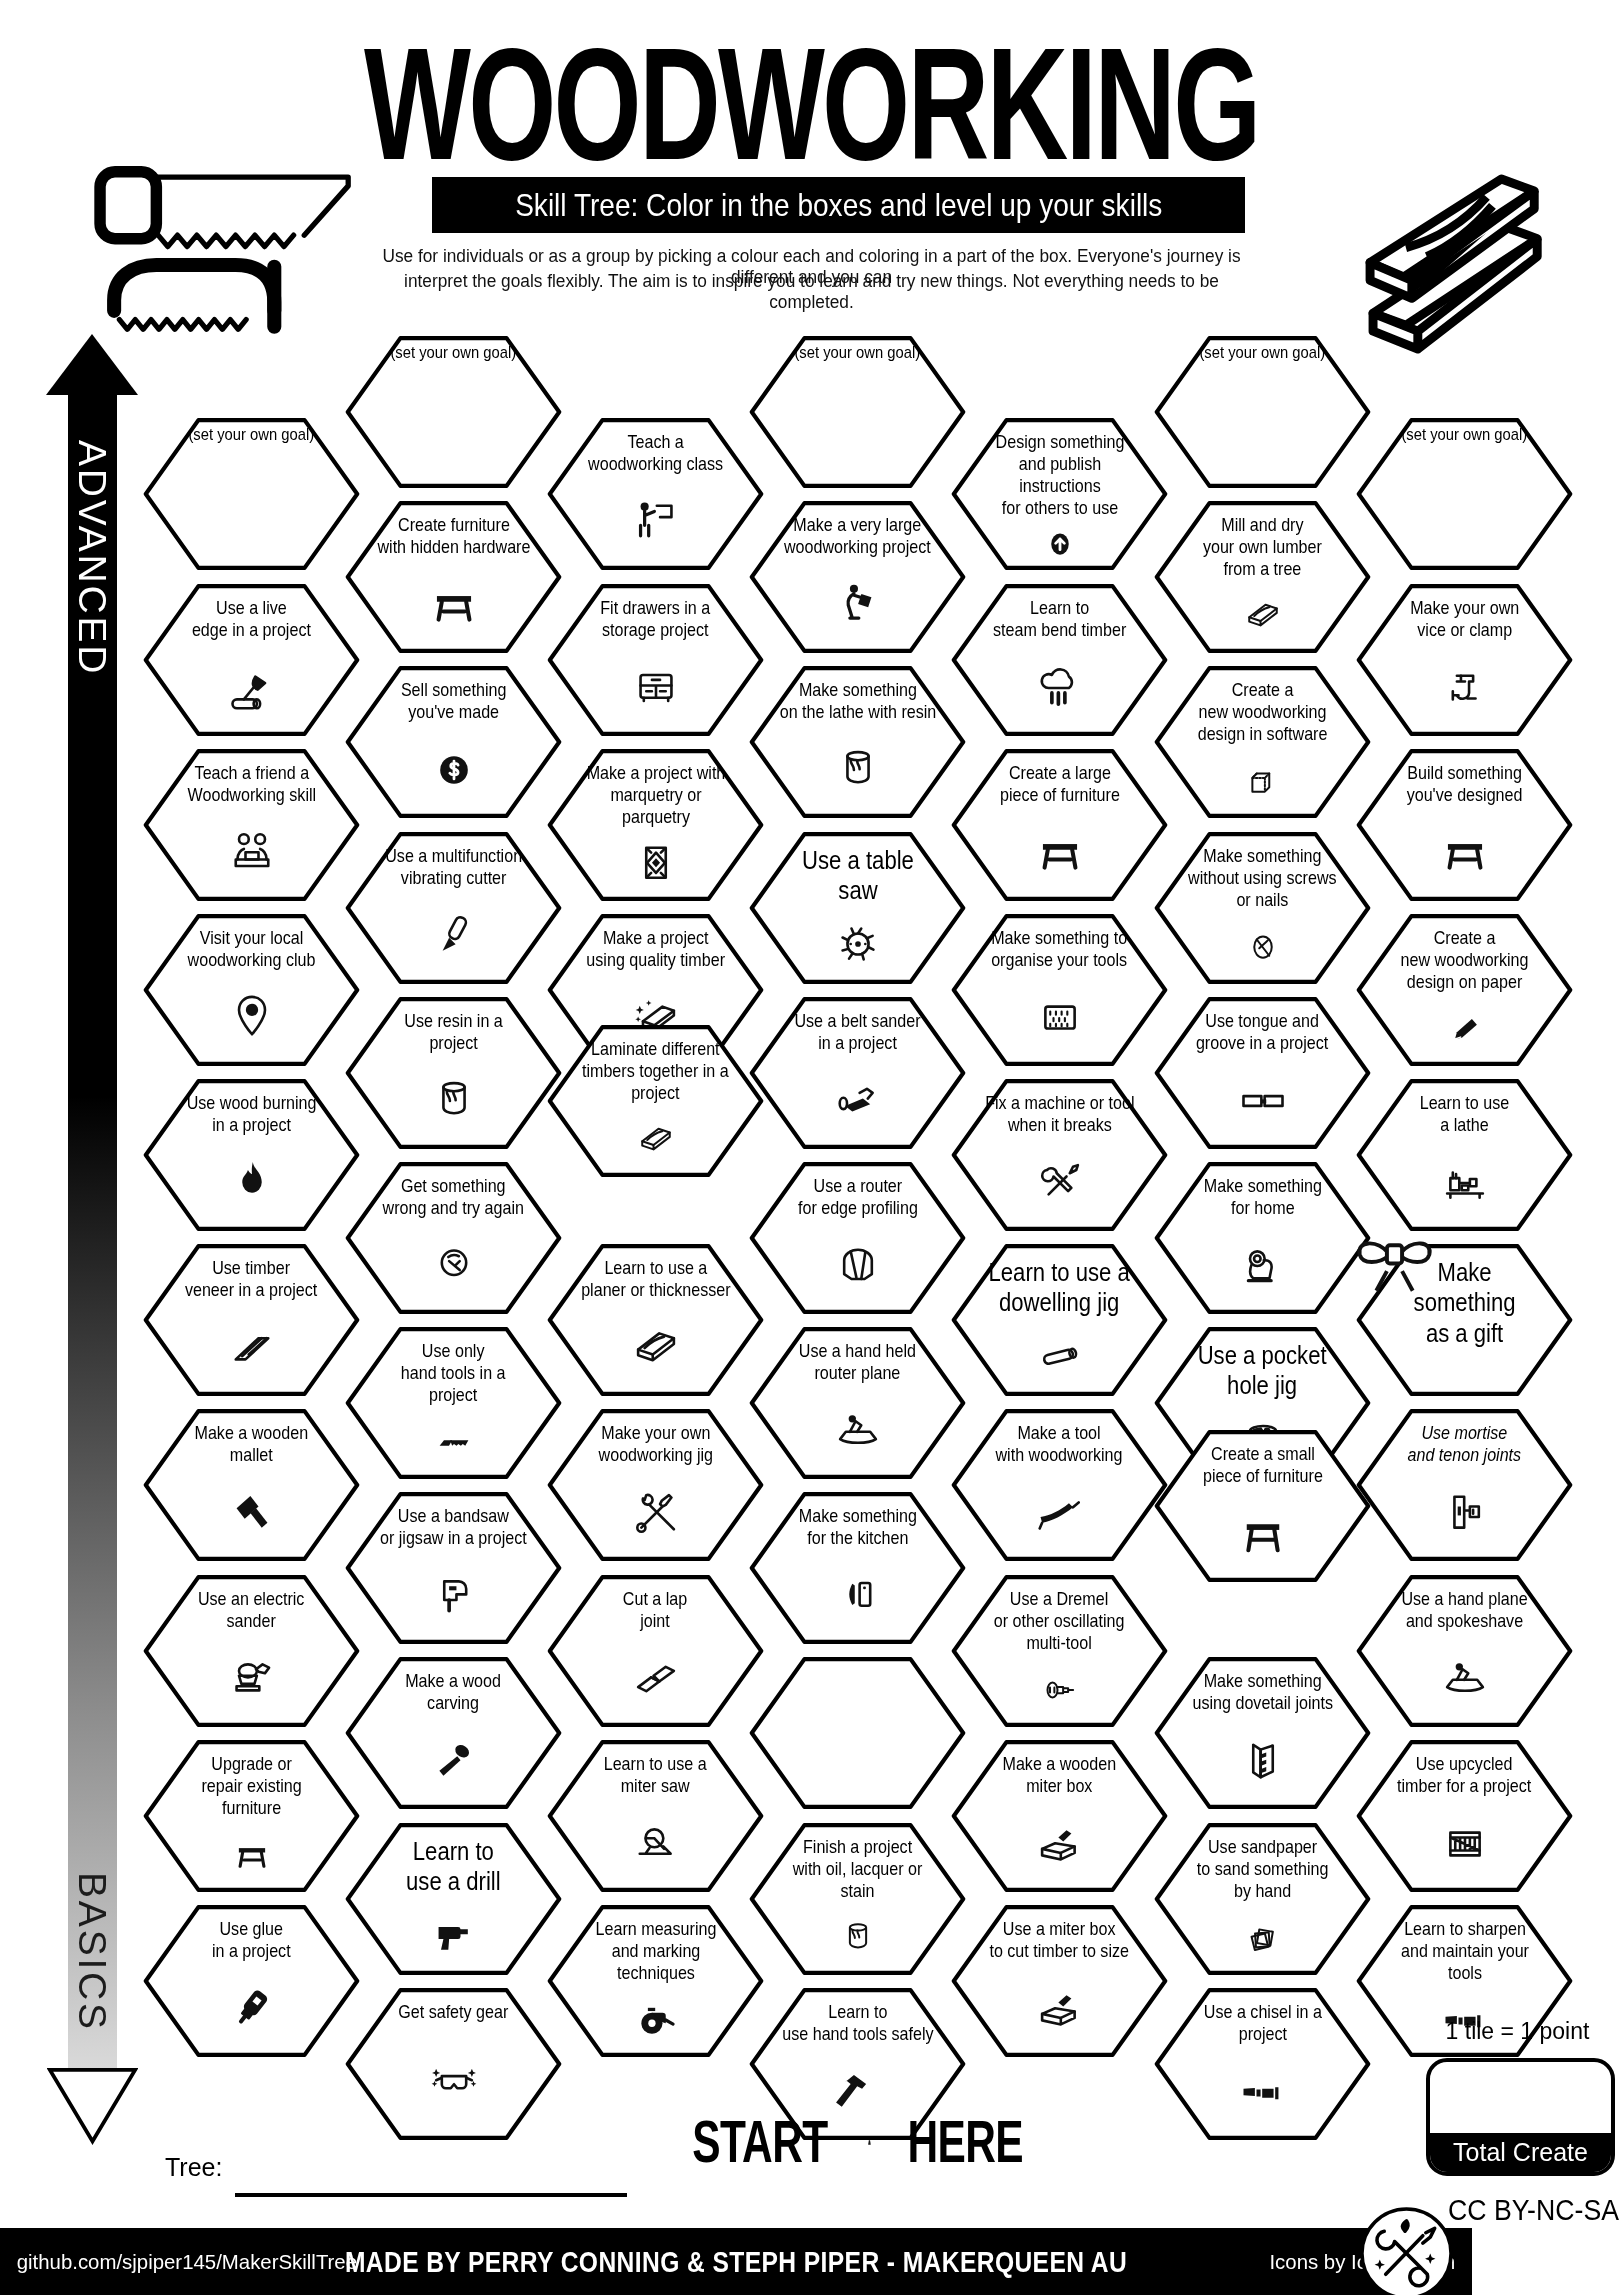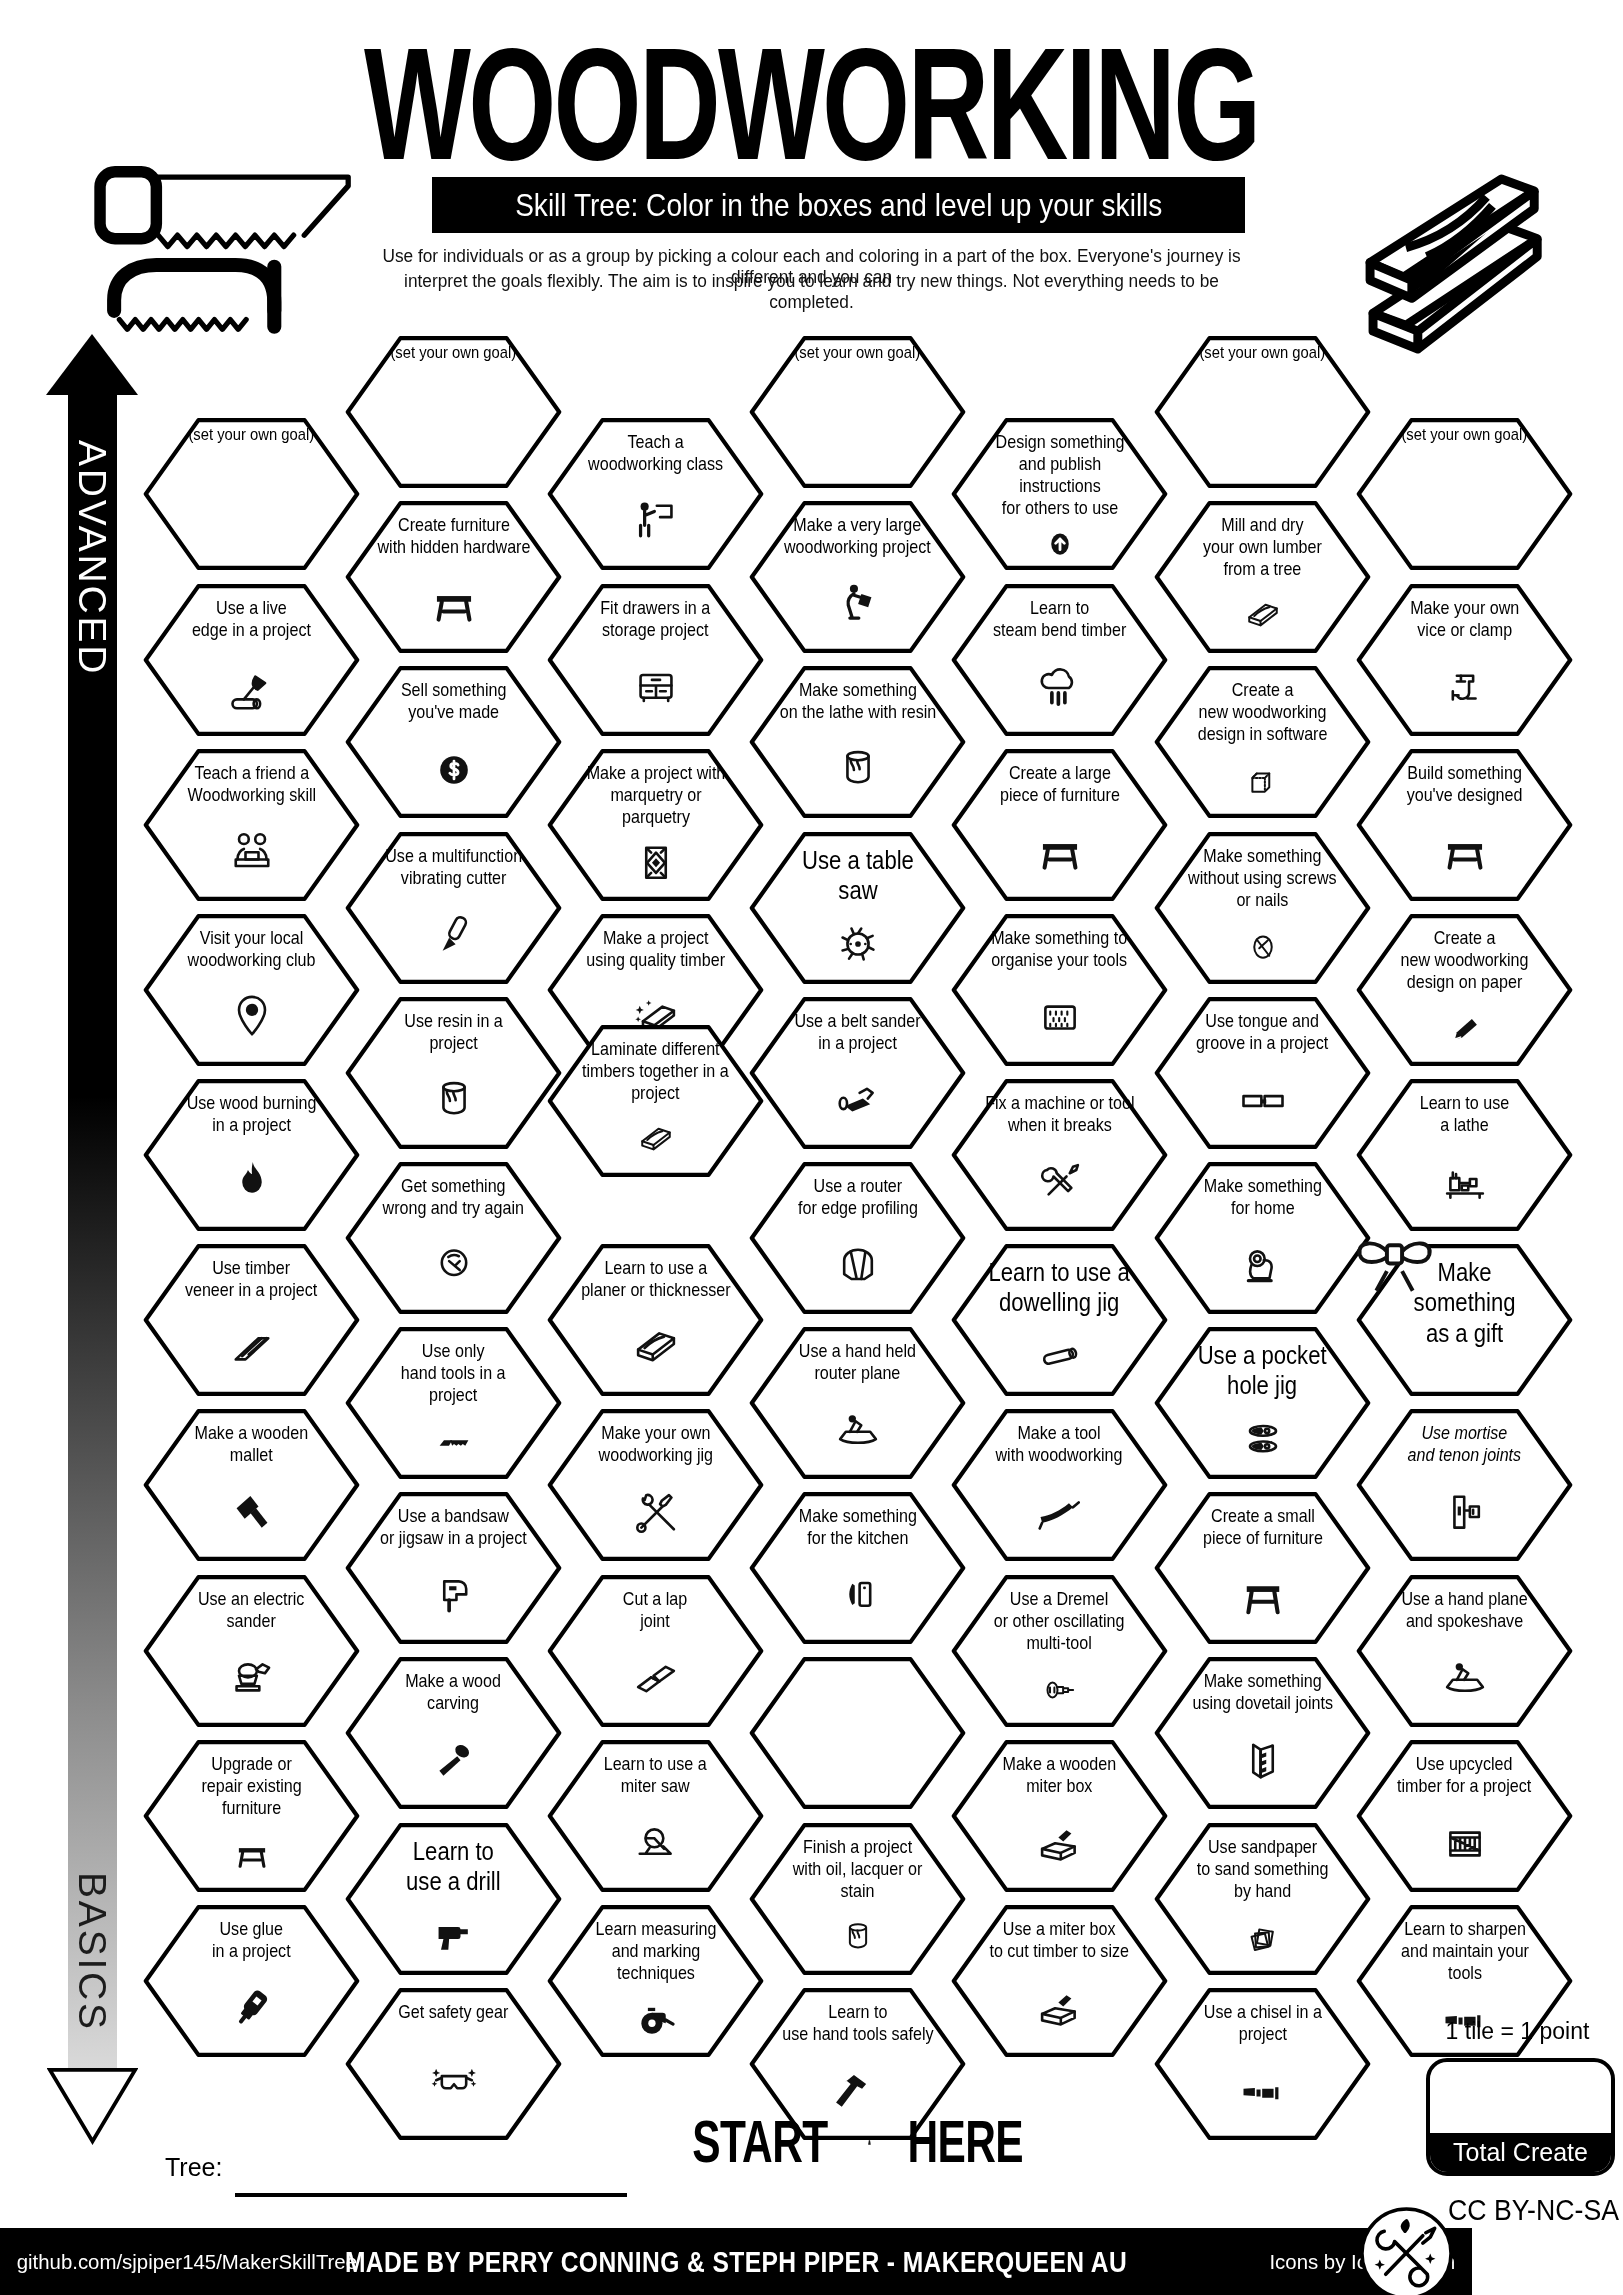--- a/index.html
+++ b/index.html
@@ -1109,21 +1109,21 @@
                 <path d="M18 22 a14 5 0 0 1 12 -4.5 l3 4.5 -3 4.5 a14 5 0 0 1 -12 -4.5 z" fill="#111" stroke="none"></path>
                 <circle cx="37" cy="22" r="2.6"></circle>
                 <ellipse cx="32" cy="41" rx="16" ry="6"></ellipse>
                 <path d="M18 41 a14 5 0 0 1 12 -4.5 l3 4.5 -3 4.5 a14 5 0 0 1 -12 -4.5 z" fill="#111" stroke="none"></path>
                 <circle cx="37" cy="41" r="2.6"></circle>
               </g>
             </svg>
           </div>
         </div>
       </div>
-      <div class="hex" style="left: 1154px; top: 1491px;">
+      <div class="hex" style="left: 1154px; top: 1429px;">
         <svg class="hex-shape" viewBox="0 0 470 332">
           <polygon points="6,166 120,6 350,6 464,166 350,326 120,326" fill="#fff" stroke="#000" stroke-width="9" stroke-linejoin="round"></polygon>
         </svg>
         <div class="hex-content">
           <div class="hex-label">Create a small
 piece of furniture</div>
           <div class="hex-iconbox">
             <svg width="52" height="52" viewBox="0 0 64 64">
               <g stroke="#111" stroke-width="3.2" fill="none" stroke-linecap="round" stroke-linejoin="round">
                 <rect x="12" y="20" width="40" height="7" fill="#111" stroke="none"></rect>

